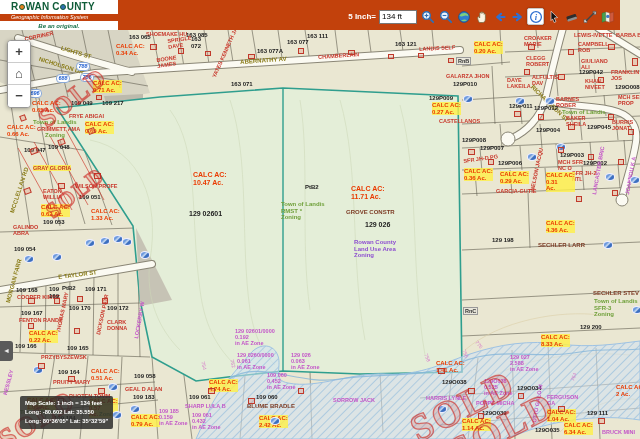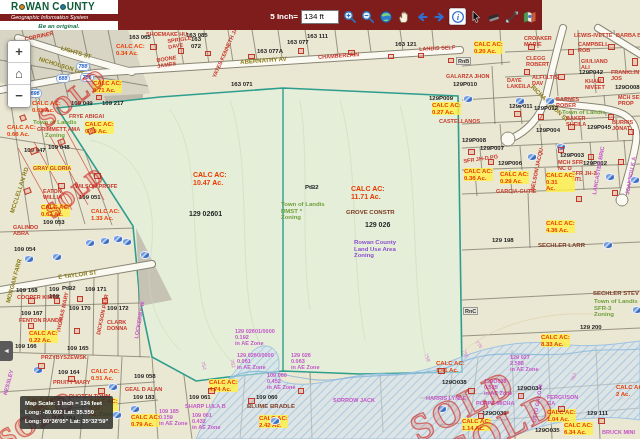--- a/index.html
+++ b/index.html
@@ -1,19 +1,19 @@
 <!DOCTYPE html>
 <html><head>
 <meta charset="utf-8">
 <style>
   html,body{margin:0;padding:0;background:#777;}
   .app{position:relative;width:640px;height:439px;overflow:hidden;background:#eae7d2;font-family:"Liberation Sans",sans-serif;}
 
   
-  .header{position:absolute;top:0;left:0;width:542px;height:30px;background:#7f1d1d;z-index:20;}
+  .header{position:absolute;top:0;left:0;width:620px;height:30px;background:#c2410c;z-index:20;}
   .logo{position:absolute;left:0;top:0;width:118px;height:30px;}
   .logo-r1{height:13px;background:#fff;color:#0f5c38;font-weight:bold;font-size:10px;line-height:13px;padding-left:11px;letter-spacing:.2px;white-space:nowrap;}
   .logo-dot{display:inline-block;width:6px;height:6px;border-radius:50%;border:1.2px solid #0f5c38;box-sizing:border-box;margin:0 .5px;}
   .dot-o{background:#e8821e}.dot-b{background:#2e6fb0}
   .logo-r2{height:9px;border-top:1px solid #fff;border-bottom:1px solid #fff;color:#fff;font-style:italic;font-size:5.5px;line-height:7px;padding-left:11px;box-sizing:border-box;white-space:nowrap;}
   .logo-r3{height:8px;background:#fff;color:#17714a;font-style:italic;font-weight:bold;font-size:6px;line-height:8px;text-align:center;}
   .toolbar{position:absolute;right:4px;top:8px;display:flex;align-items:center;gap:2px;z-index:21;}
   .scale-label{color:#fff;font-size:8px;font-weight:bold;margin-right:1px;white-space:nowrap;}
   .scale-input{width:32px;height:12px;font-size:8px;border:1px solid #777;padding:0 2px;font-family:inherit;}
   #tools{display:inline-flex;align-items:center;gap:1px;}

